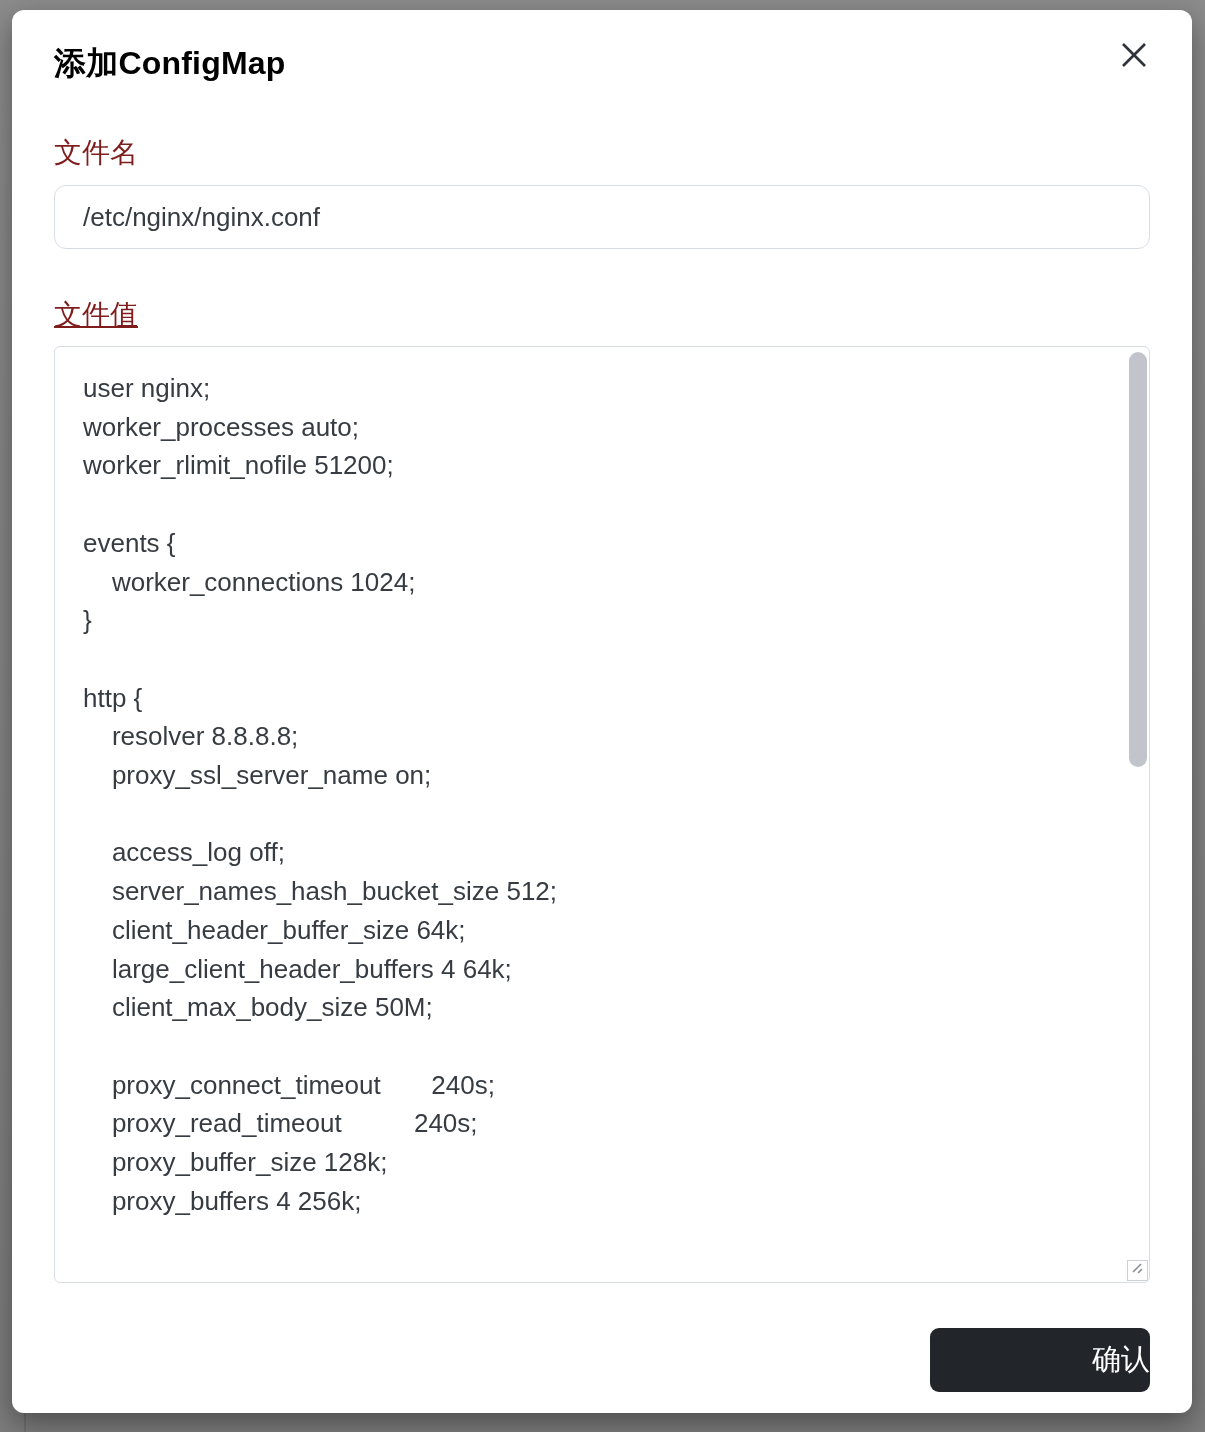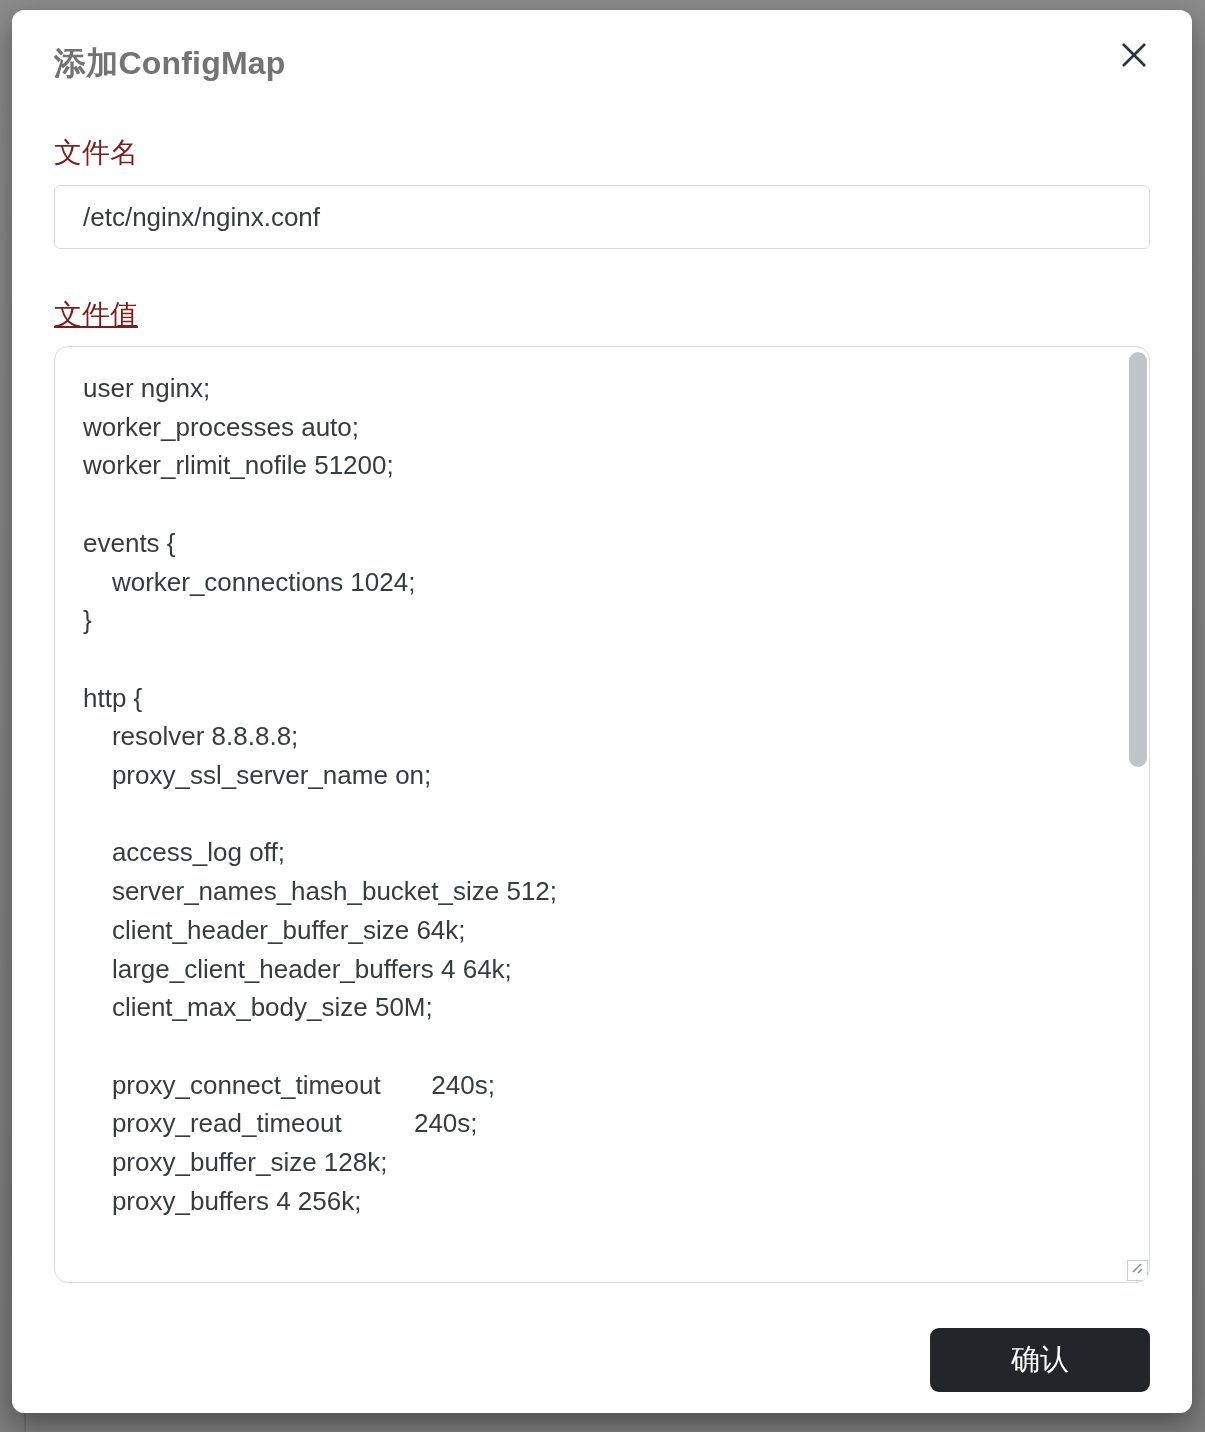--- a/index.html
+++ b/index.html
@@ -25,56 +25,56 @@
     padding: 0 42px;
     overflow: hidden;
   }
   .modal-header {
     position: relative;
     padding-top: 30px;
   }
   .modal-title {
     font-size: 32px;
     font-weight: 600;
-    color: #737373;
+    color: #000000;
     letter-spacing: 0.2px;
     line-height: 46px;
   }
   .close-btn {
     position: absolute; top: 24px; right: -6px;
     width: 44px; height: 44px;
     background: transparent; border: none; cursor: pointer;
     display: flex; align-items: center; justify-content: center;
   }
   .field-label {
     font-size: 28px;
     color: #7f1d1d;
     line-height: 39px;
     margin-top: 47px;
   }
   .text-input {
     display: block;
     width: 100%; height: 64px;
     margin-top: 13px;
     border: 1px solid #d8dde3;
-    border-radius: 6px;
+    border-radius: 12px;
     padding: 0 28px;
     font-family: "Liberation Sans", "DejaVu Sans", sans-serif;
     font-size: 26px;
     color: #363c42;
     background: #ffffff;
     outline: none;
   }
   .field-label.second { margin-top: 46px; text-decoration: underline; }
   .textarea-wrap {
     position: relative;
     margin-top: 12px;
     width: 100%; height: 937px;
     border: 1px solid #d8dde3;
-    border-radius: 14px;
+    border-radius: 6px;
     background: #ffffff;
     overflow: hidden;
   }
   .config-textarea {
     display: block;
     width: 100%; height: 100%;
     border: none; outline: none; resize: none;
     overflow: hidden;
     white-space: pre;
     padding: 22px 46px 22px 28px;
@@ -106,20 +106,21 @@
   }
   .confirm-btn {
     width: 220px; height: 64px;
     border: none;
     border-radius: 9px;
     background: #22252a;
     color: #ffffff;
     font-family: "Liberation Sans", "DejaVu Sans", sans-serif;
     font-size: 29px;
     cursor: pointer;
+    text-align: right;
   }
 </style>
 </head>
 <body>
 
 <div class="backdrop">
   <div class="bg-line"></div>
 </div>
 
 <div class="modal">

